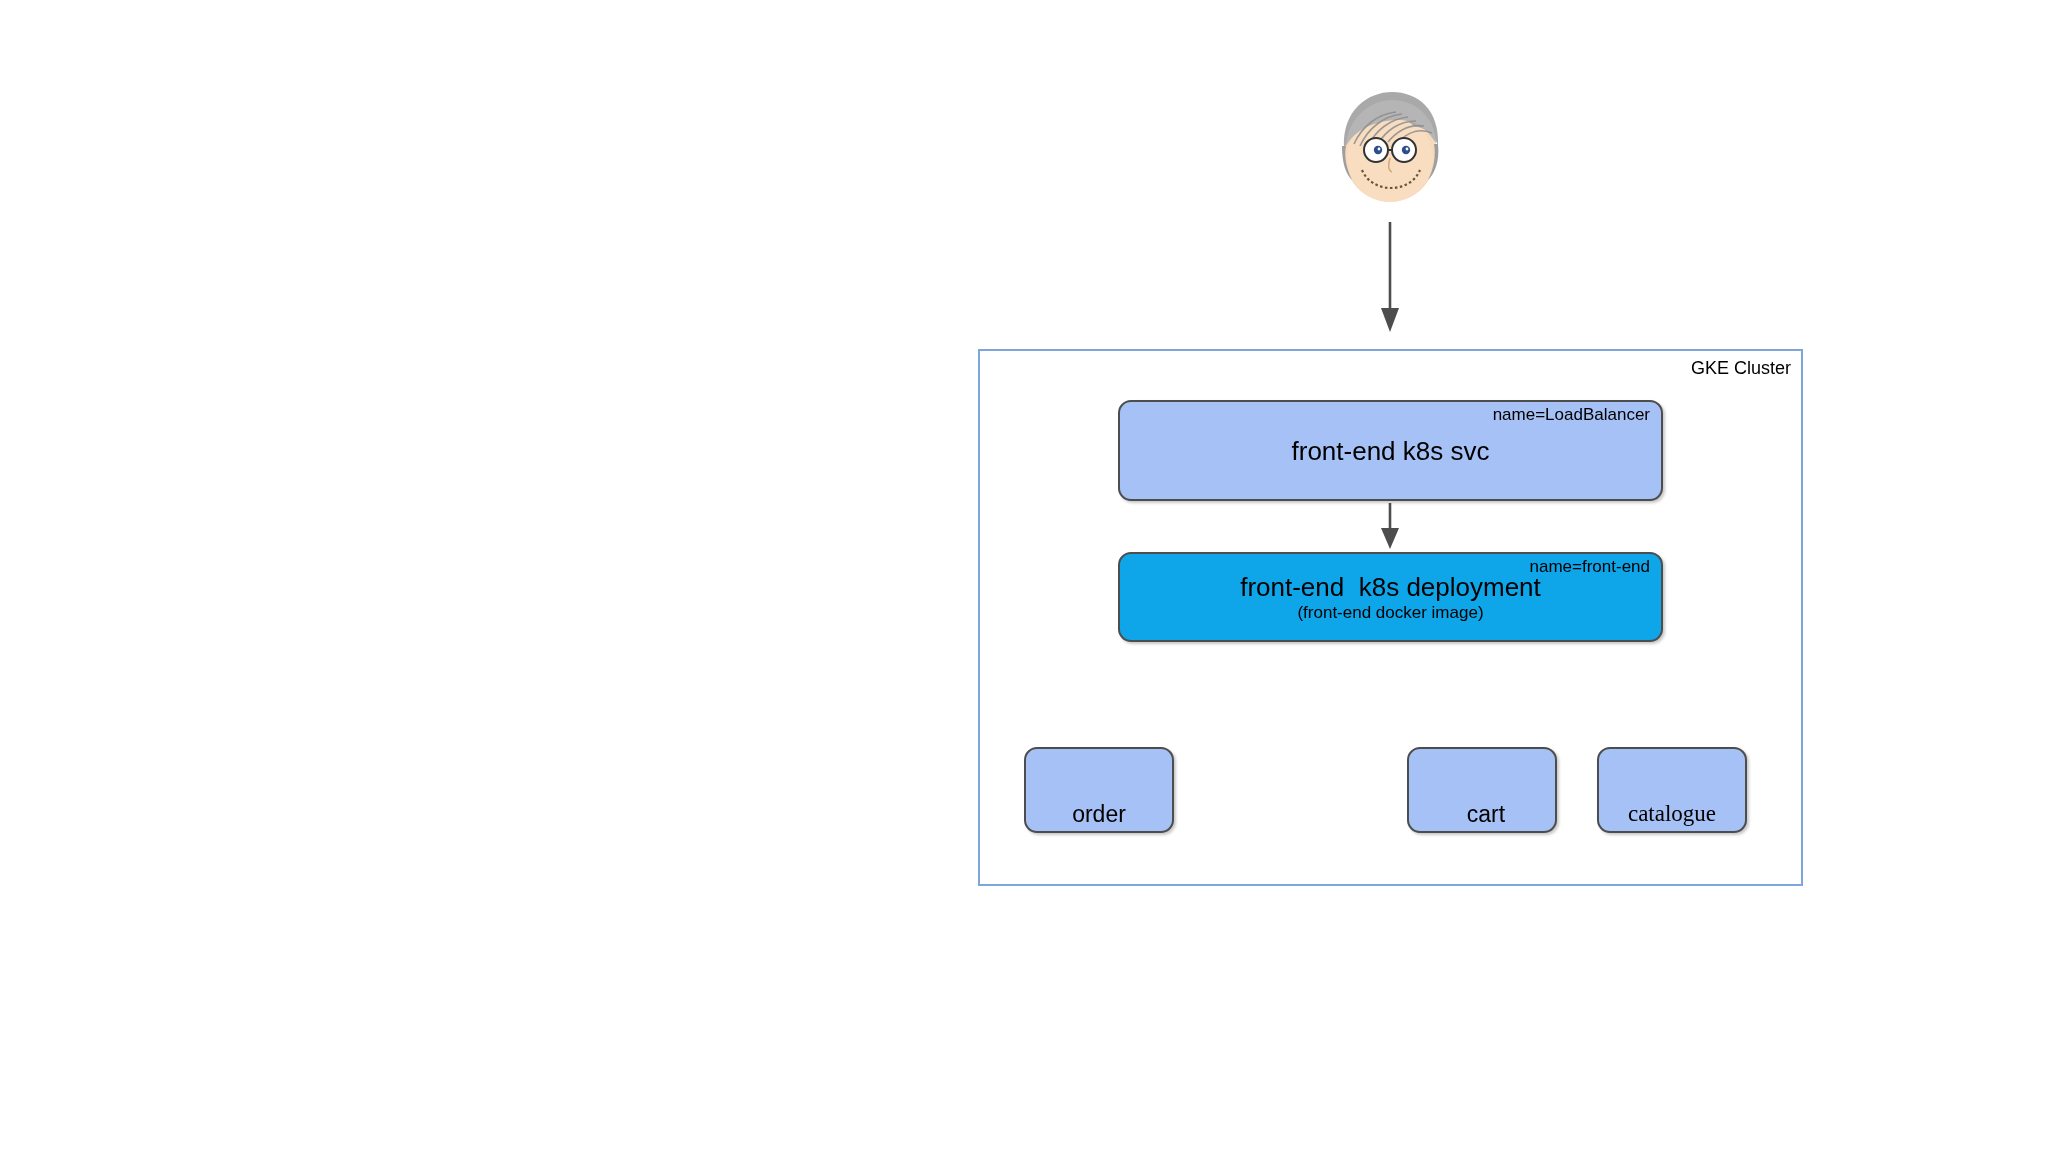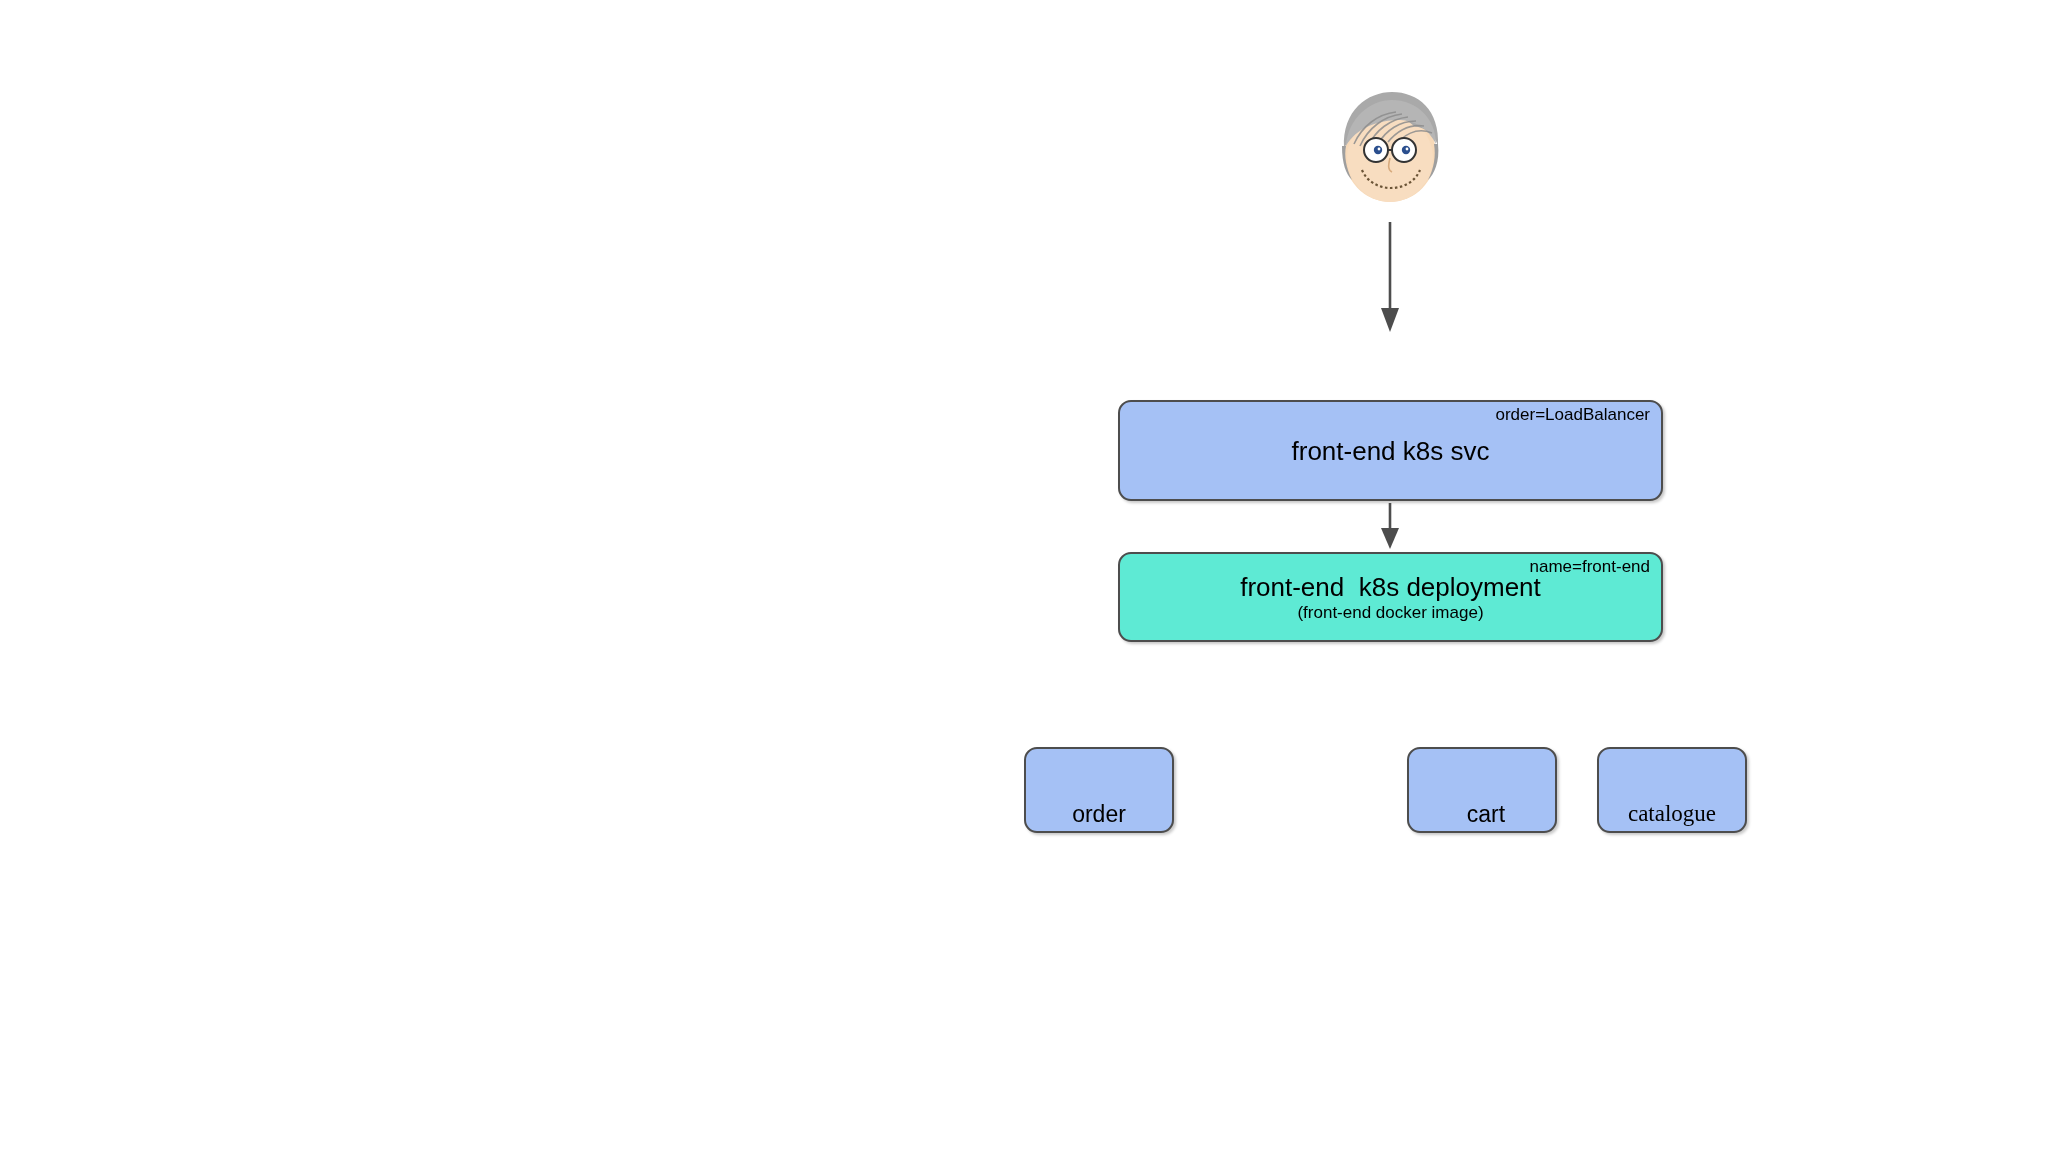--- a/index.html
+++ b/index.html
@@ -68,21 +68,21 @@
     box-sizing: border-box;
     border: 2px solid #4d4d4d;
     border-radius: 13px;
     box-shadow: 2px 2px 3px rgba(0,0,0,0.22);
     display: flex;
     flex-direction: column;
     align-items: center;
     justify-content: center;
   }
   .node.blue  { background: #a5c1f5; }
-  .node.teal  { background: #5eead4; }
+  .node.teal  { background: #0ea5e9; }
 
   .node .corner-tag {
     position: absolute;
     top: 3px;
     right: 11px;
     font-size: 17px;
     line-height: 20px;
     white-space: nowrap;
     color: #000000;
   }
@@ -161,23 +161,26 @@
     </svg>
   </div>
 
   <div class="arrow" style="left:1374px; top:222px;">
     <svg width="32" height="112" viewBox="0 0 32 112" xmlns="http://www.w3.org/2000/svg">
       <line x1="16" y1="0" x2="16" y2="92" stroke="#4d4d4d" stroke-width="2.6"></line>
       <polygon points="16,110 7,86 25,86" fill="#4d4d4d"></polygon>
     </svg>
   </div>
 
+  <div class="cluster">
+    <div class="cluster-label">GKE Cluster</div>
+  </div>
 
   <div id="svc-node" class="node blue">
-    <span class="corner-tag">order=LoadBalancer</span>
+    <span class="corner-tag">name=LoadBalancer</span>
     <span class="title">front-end k8s svc</span>
   </div>
 
   <div class="arrow" style="left:1374px; top:503px;">
     <svg width="32" height="48" viewBox="0 0 32 48" xmlns="http://www.w3.org/2000/svg">
       <line x1="16" y1="0" x2="16" y2="30" stroke="#4d4d4d" stroke-width="2.6"></line>
       <polygon points="16,46 7,25 25,25" fill="#4d4d4d"></polygon>
     </svg>
   </div>
 

